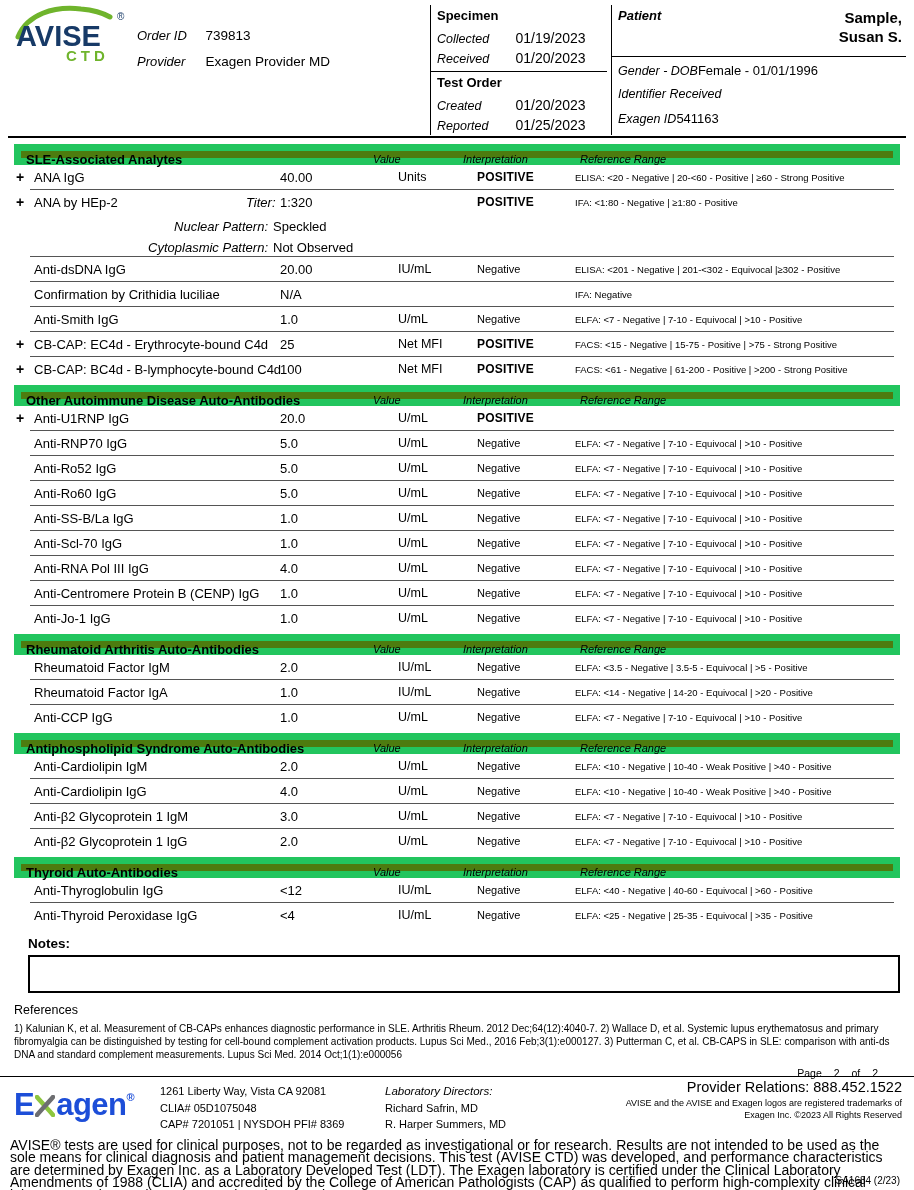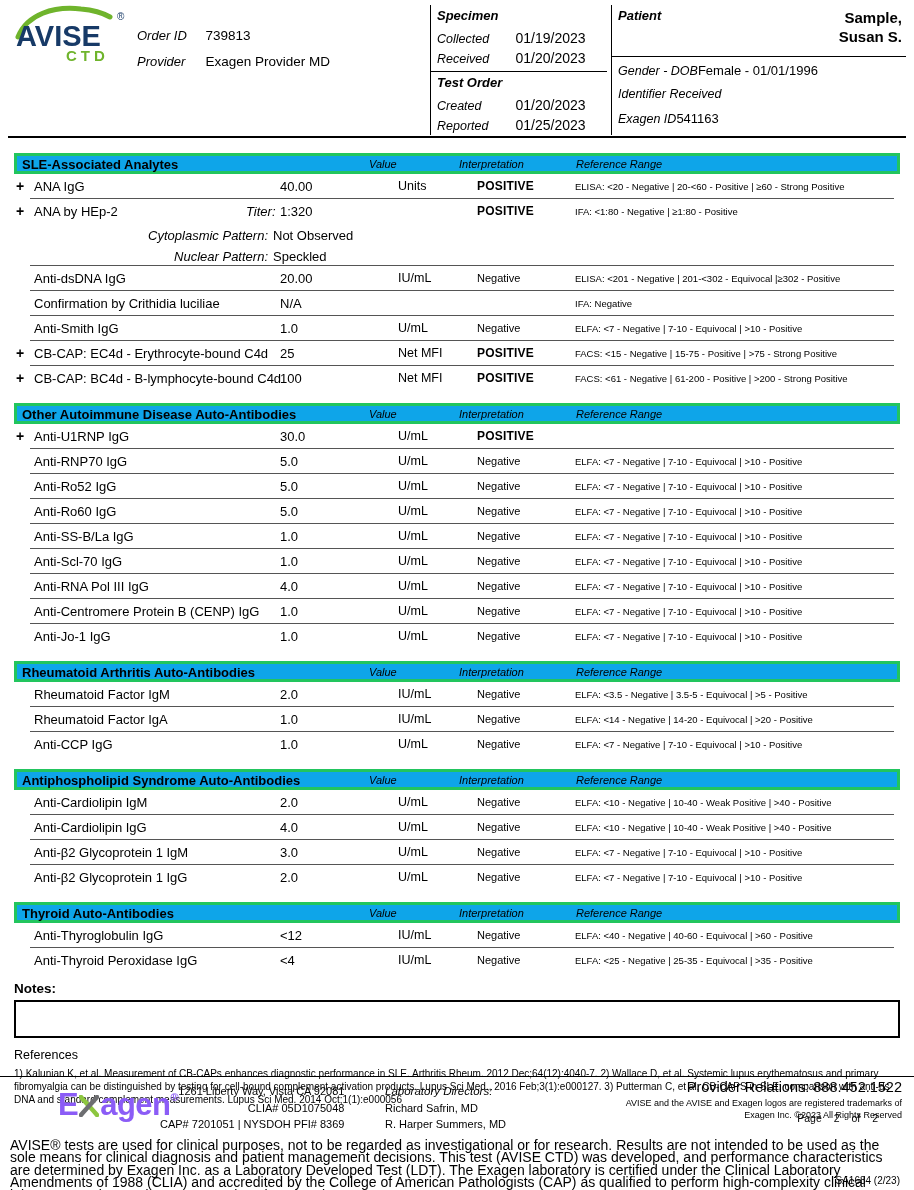--- a/index.html
+++ b/index.html
@@ -14,40 +14,40 @@
   .header-bottom-line { position:absolute; left:8px; right:8px; top:136px; height:2px; background:#000; }
 
   .avise-logo { position:absolute; left:14px; top:4px; }
 
   .order-block { position:absolute; left:137px; top:26px; }
   .kv { height:26px; white-space:nowrap; }
   .kv .k { display:inline-block; width:64px; font-style:italic; font-size:13px; }
   .kv .v { font-size:13.5px; }
 
   .spec-block { position:absolute; left:437px; top:8px; width:170px; }
-  .blk-title { font-style:italic; font-weight:bold; font-size:13px; height:21px; }
+  .blk-title { font-weight:bold; font-size:13px; height:21px; }
   .kv2 { height:20px; white-space:nowrap; }
   .kv2 .k2 { display:inline-block; width:74px; font-style:italic; font-size:12.5px; }
   .kv2 .v2 { font-size:14px; }
   .spec-divider { border-top:1px solid #000; margin:2px 0 3px -7px; width:177px; }
 
   .patient-block { position:absolute; left:618px; top:8px; width:288px; height:126px; }
   .patient-title { font-style:italic; font-weight:bold; font-size:13px; }
   .patient-name { position:absolute; right:4px; top:0; text-align:right; font-weight:bold; font-size:15px; line-height:19px; }
   .p-divider { position:absolute; left:-7px; top:48px; width:295px; border-top:1px solid #000; }
   .patient-kvs { position:absolute; top:55px; left:0; right:0; }
   .pkv { display:flex; height:24px; align-items:baseline; }
   .pk { font-style:italic; font-size:12.5px; white-space:nowrap; }
   .pv { font-size:13px; white-space:nowrap; }
   .pkv-gender .pv { margin-right:58px; }
   .pkv-exagen .pv { margin-right:33px; }
 
   
   .sections { padding:2px 14px 0; }
-  .section-header { border:3px solid #22c55e; height:21px; position:relative; margin-top:12px; background:#0ea5e9; }
+  .section-header { border:7px solid #22c55e; height:21px; position:relative; margin-top:3px; background:#4d7c0f; }
   .sec-title { position:absolute; left:5px; top:0; line-height:17px; font-weight:bold; font-size:13px; white-space:nowrap; }
   .col { position:absolute; top:0; line-height:17px; font-style:italic; font-size:11px; white-space:nowrap; }
   .col-value { left:352px; } .col-interp { left:442px; } .col-ref { left:559px; }
 
   .row { position:relative; height:25px; }
   .row::after { content:""; position:absolute; left:16px; right:6px; bottom:0; border-bottom:1px solid #555; }
   .row.last::after { display:none; }
   .cell { position:absolute; top:0; height:25px; line-height:25px; font-size:13px; white-space:nowrap; }
   .cell.flag { left:2px; font-weight:bold; font-size:14px; }
   .cell.name { left:20px; }
@@ -57,36 +57,36 @@
   .cell.interp { left:463px; }
   .cell.interp.pos { font-weight:bold; font-size:12px; letter-spacing:0.2px; }
   .cell.interp.neg { font-size:11px; }
   .cell.ref { left:561px; font-size:9.5px; }
   .row.tall { height:auto; min-height:25px; padding-top:25px; }
   .sub-row { height:21px; line-height:21px; white-space:nowrap; }
   .sub-label { display:inline-block; width:254px; text-align:right; font-style:italic; font-size:13px; }
   .sub-value { font-size:13px; margin-left:5px; }
 
   
-  .notes { padding:8px 14px 0; }
+  .notes { padding:8px 14px 0;margin-left:14px; }
   .notes-label { font-weight:bold; font-size:13.5px; }
   .notes-box { border:2px solid #000; height:38px; margin-top:4px; background:#fff; }
   .references { padding:10px 14px 0; }
   .ref-title { font-size:12.5px; margin-bottom:5px; }
   .ref-text { font-size:10px; line-height:13px; }
   .page-indicator { text-align:right; padding:6px 36px 0; font-size:10.5px; }
   .page-indicator span { margin-left:9px; }
 
   
   .report-footer { position:absolute; left:0; right:0; top:1076px; bottom:0; border-top:1px solid #000; }
   .footer-top { position:relative; height:58px; }
-  .exagen-logo { position:absolute; left:14px; top:10px; font-size:31px; font-weight:bold; color:#8b5cf6; letter-spacing:-0.5px;margin-left:44px; }
+  .exagen-logo { position:absolute; left:14px; top:10px; font-size:31px; font-weight:bold; color:#1d4ed8; letter-spacing:-0.5px; }
   .exagen-logo .ex-x { vertical-align:-2px; margin:0 1px; }
   .exagen-logo sup { font-size:11px; vertical-align:14px; }
-  .footer-address { position:absolute; left:160px; top:6px; font-size:11px; line-height:16.5px;text-align:right; }
+  .footer-address { position:absolute; left:160px; top:6px; font-size:11px; line-height:16.5px; }
   .footer-directors { position:absolute; left:385px; top:6px; font-size:11px; line-height:16.5px; }
   .footer-directors .dir-label { font-style:italic; font-size:11.5px; }
   .footer-right { position:absolute; right:12px; top:2px; text-align:right; }
   .provider-relations { font-size:14.5px; margin-bottom:3px; }
   .trademark { font-size:9px; line-height:11.5px; }
   .disclaimer { margin:4px 10px 0; font-size:14px; line-height:12.4px; }
   .form-number { position:absolute; right:14px; bottom:4px; font-size:10px; }
 </style>
 </head>
 <body>
@@ -183,22 +183,22 @@
           <span class="cell interp pos">POSITIVE</span>
           <span class="cell ref">ELISA: &lt;20 - Negative | 20-&lt;60 - Positive | ≥60 - Strong Positive</span>
         </div>
         <div class="row tall">
           <span class="cell flag">+</span>
           <span class="cell name">ANA by HEp-2</span>
           <span class="cell mid">Titer:</span>
           <span class="cell value">1:320</span>
           <span class="cell interp pos">POSITIVE</span>
           <span class="cell ref">IFA: &lt;1:80 - Negative | ≥1:80 - Positive</span>
+          <div class="sub-row"><span class="sub-label">Nuclear Pattern:</span><span class="sub-value">Speckled</span></div>
           <div class="sub-row"><span class="sub-label">Cytoplasmic Pattern:</span><span class="sub-value">Not Observed</span></div>
-          <div class="sub-row"><span class="sub-label">Nuclear Pattern:</span><span class="sub-value">Speckled</span></div>
         </div>
         <div class="row">
           <span class="cell name">Anti-dsDNA IgG</span>
           <span class="cell value">20.00</span>
           <span class="cell unit">IU/mL</span>
           <span class="cell interp neg">Negative</span>
           <span class="cell ref">ELISA: &lt;201 - Negative | 201-&lt;302 - Equivocal |≥302 - Positive</span>
         </div>
         <div class="row">
           <span class="cell name">Confirmation by Crithidia luciliae</span>
@@ -232,21 +232,21 @@
       <div class="section">
         <div class="section-header">
           <span class="sec-title">Other Autoimmune Disease Auto-Antibodies</span>
           <span class="col col-value">Value</span>
           <span class="col col-interp">Interpretation</span>
           <span class="col col-ref">Reference Range</span>
         </div>
         <div class="row">
           <span class="cell flag">+</span>
           <span class="cell name">Anti-U1RNP IgG</span>
-          <span class="cell value">30.0</span>
+          <span class="cell value">20.0</span>
           <span class="cell unit">U/mL</span>
           <span class="cell interp pos">POSITIVE</span>
         </div>
         <div class="row">
           <span class="cell name">Anti-RNP70 IgG</span>
           <span class="cell value">5.0</span>
           <span class="cell unit">U/mL</span>
           <span class="cell interp neg">Negative</span>
           <span class="cell ref">ELFA: &lt;7 - Negative | 7-10 - Equivocal | &gt;10 - Positive</span>
         </div>

